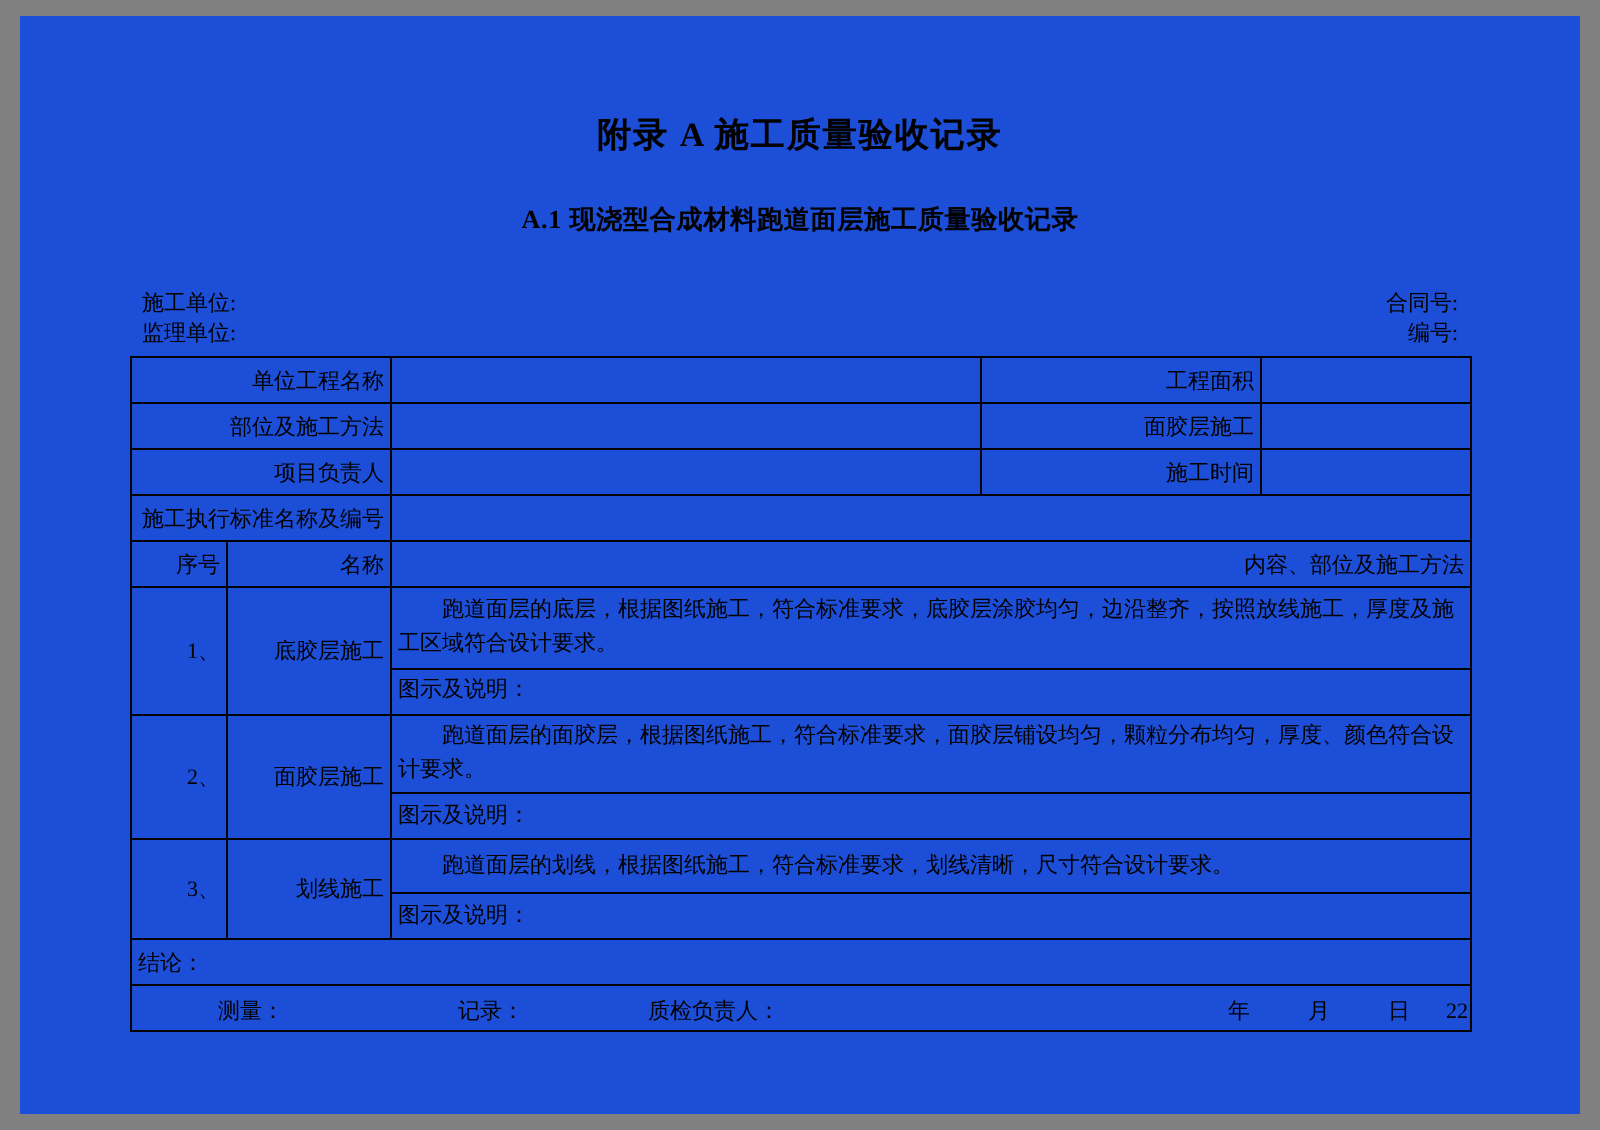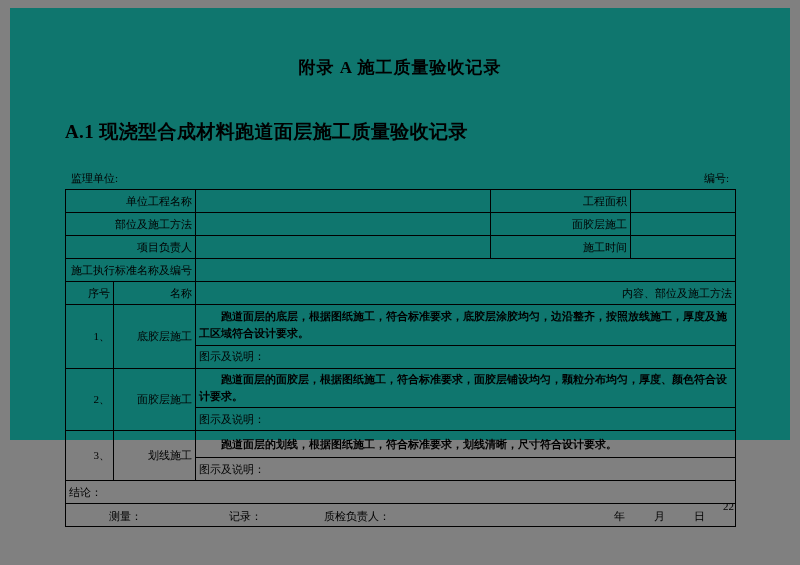--- a/index.html
+++ b/index.html
@@ -11,42 +11,42 @@
     width: 800px;
     height: 565px;
     overflow: hidden;
     font-family: "Liberation Serif", serif;
   }
   .page {
     position: absolute;
     left: 10px;
     top: 8px;
     width: 780px;
-    height: 432px;
-    background: #0f766e;
+    height: 549px;
+    background: #1d4ed8;
     box-sizing: border-box;
   }
   .content {
     position: absolute;
     left: 55px;
     top: 30px;
     width: 670px;
   }
   .doc-title {
     text-align: center;
     font-size: 17px;
     font-weight: bold;
     letter-spacing: 1px;
     margin-top: 18px;
   }
   .doc-subtitle {
-    text-align: left;
-    font-size: 19px;
+    text-align: center;
+    font-size: 13px;
     font-weight: bold;
-    margin-top: 40px;
+    margin-top: 22px;
     letter-spacing: 0.4px;
   }
   .meta-rows {
     margin-top: 26px;
     font-size: 11px;
   }
   .meta-row {
     position: relative;
     height: 15px;
     line-height: 15px;
@@ -73,21 +73,20 @@
     height: 18px;
   }
   .c-center { text-align: right; }
   .desc-cell {
     padding-left: 6px;
     padding-right: 6px;
     line-height: 1.55;
   }
   .indent {
     text-indent: 2em;
-    font-weight: bold;
   }
   .illus {
     height: 28px;
     vertical-align: top;
     padding-top: 2px;
   }
   .illus-tall {
     height: 30px;
   }
   .concl {
@@ -121,20 +120,24 @@
 </head>
 <body>
 
 <div class="page">
   <div class="content">
 
     <div class="doc-title">附录 A   施工质量验收记录</div>
     <div class="doc-subtitle">A.1 现浇型合成材料跑道面层施工质量验收记录</div>
 
     <div class="meta-rows">
+      <div class="meta-row">
+        <span class="meta-left">施工单位:</span>
+        <span class="meta-right">合同号:</span>
+      </div>
       <div class="meta-row">
         <span class="meta-left">监理单位:</span>
         <span class="meta-right">编号:</span>
       </div>
     </div>
 
     <table class="form">
       <colgroup>
         <col style="width:48px">
         <col style="width:82px">

